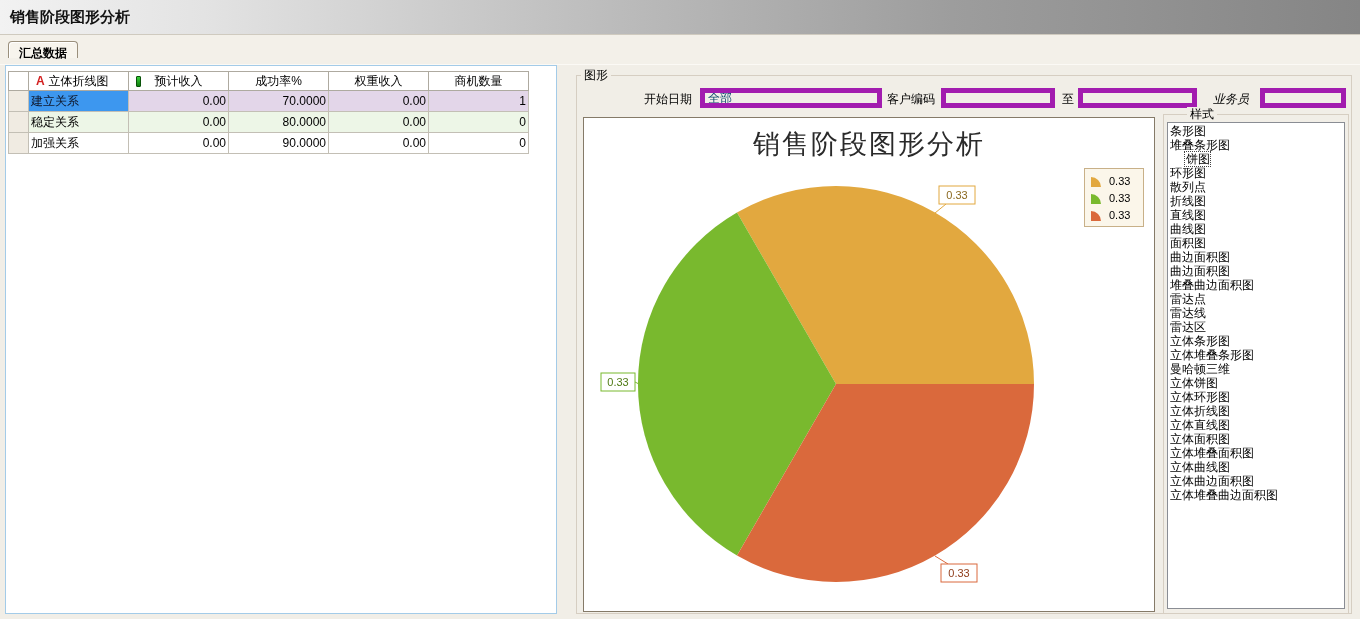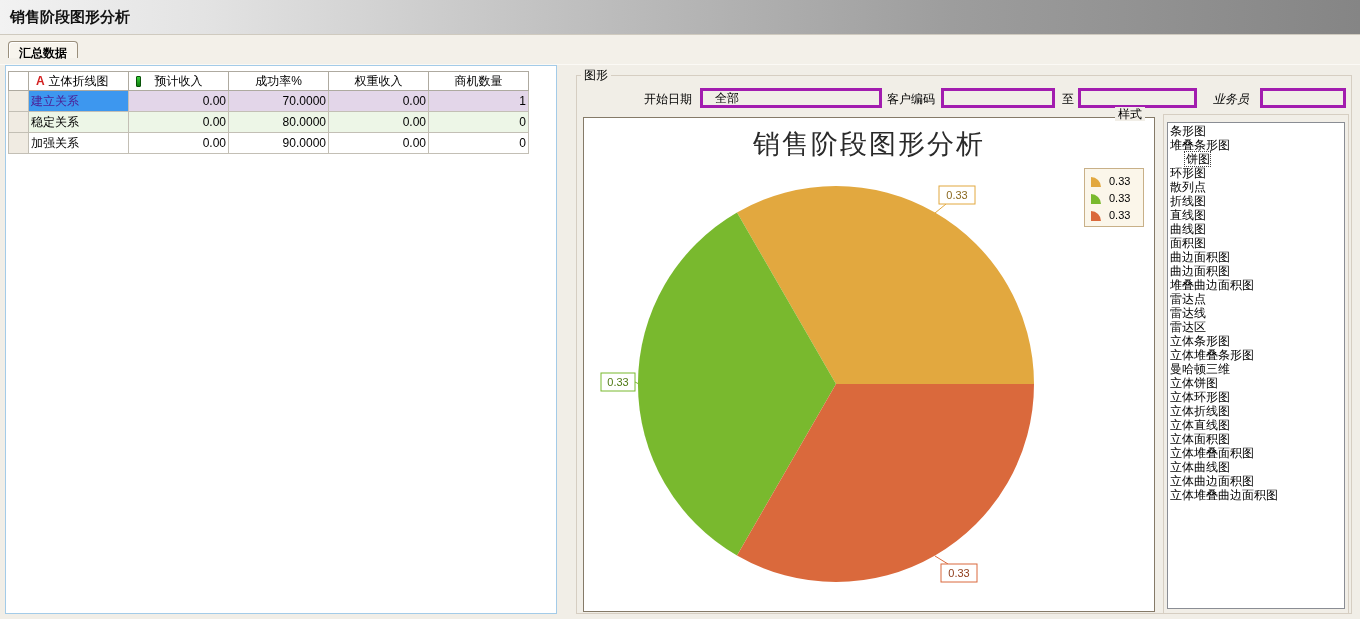--- a/index.html
+++ b/index.html
@@ -33,33 +33,33 @@
   .col-ind { width:20px; }
   .col-w { width:100px; }
   td.ind { background:#f0ebe2; }
   th.ind { background:#f6f2ea; }
   .icon-red-a { position:absolute; left:7px; top:2px; color:#d31f1f; font-weight:bold; font-size:12px; }
   .icon-green-pill { position:absolute; left:7px; top:4px; width:5px; height:11px;
     background:linear-gradient(180deg,#39d039,#0e7c0e); border:1px solid #095209; border-radius:1px; }
   td.num { text-align:right; padding-right:4px; }
   td.lav { background:#e3d6e9; }
   td.grn { background:#edf6e7; }
-  td.sel { background:#3d97ef; color:#4c1d95; }
+  td.sel { background:#3d97ef; color:#0f172a; }
 
   
   .graph-group { position:absolute; left:576px; top:75px; width:776px; height:539px;
     border:1px solid #d6cec2; }
   .group-label { position:absolute; background:#f1eee7; padding:0 3px; line-height:14px; }
   .lbl-graph { left:581px; top:68px; }
-  .lbl-style { left:1115px; top:107px; }
+  .lbl-style { left:1187px; top:107px; }
 
   
   .f-label { position:absolute; top:92px; line-height:14px; }
-  .f-input { position:absolute; top:88px; height:20px; background:#f1eee8; border:3px solid #a21caf;
-    font-family:"Liberation Sans",sans-serif; font-size:12px; padding:0 12px; color:#000000; }
+  .f-input { position:absolute; top:88px; height:20px; background:#f1eee8; border:5px solid #a21caf;
+    font-family:"Liberation Sans",sans-serif; font-size:12px; padding:0 3px; color:#0c4a6e; }
 
   
   .chart-box { position:absolute; left:583px; top:117px; width:572px; height:495px;
     background:#fff; border:1px solid #857a68; }
   .chart-title { position:absolute; left:0; top:8px; width:100%; text-align:center;
     font-family:"DejaVu Serif", serif; font-size:27px; color:#2a2a2a; letter-spacing:2px; }
   .chart-svg { position:absolute; left:0; top:0; }
   .callout-text { font-size:11px; font-family:"Liberation Sans",sans-serif; }
   .ct0 { fill:#8a681f; } .ct1 { fill:#4f7a14; } .ct2 { fill:#8f3d1b; }
 

